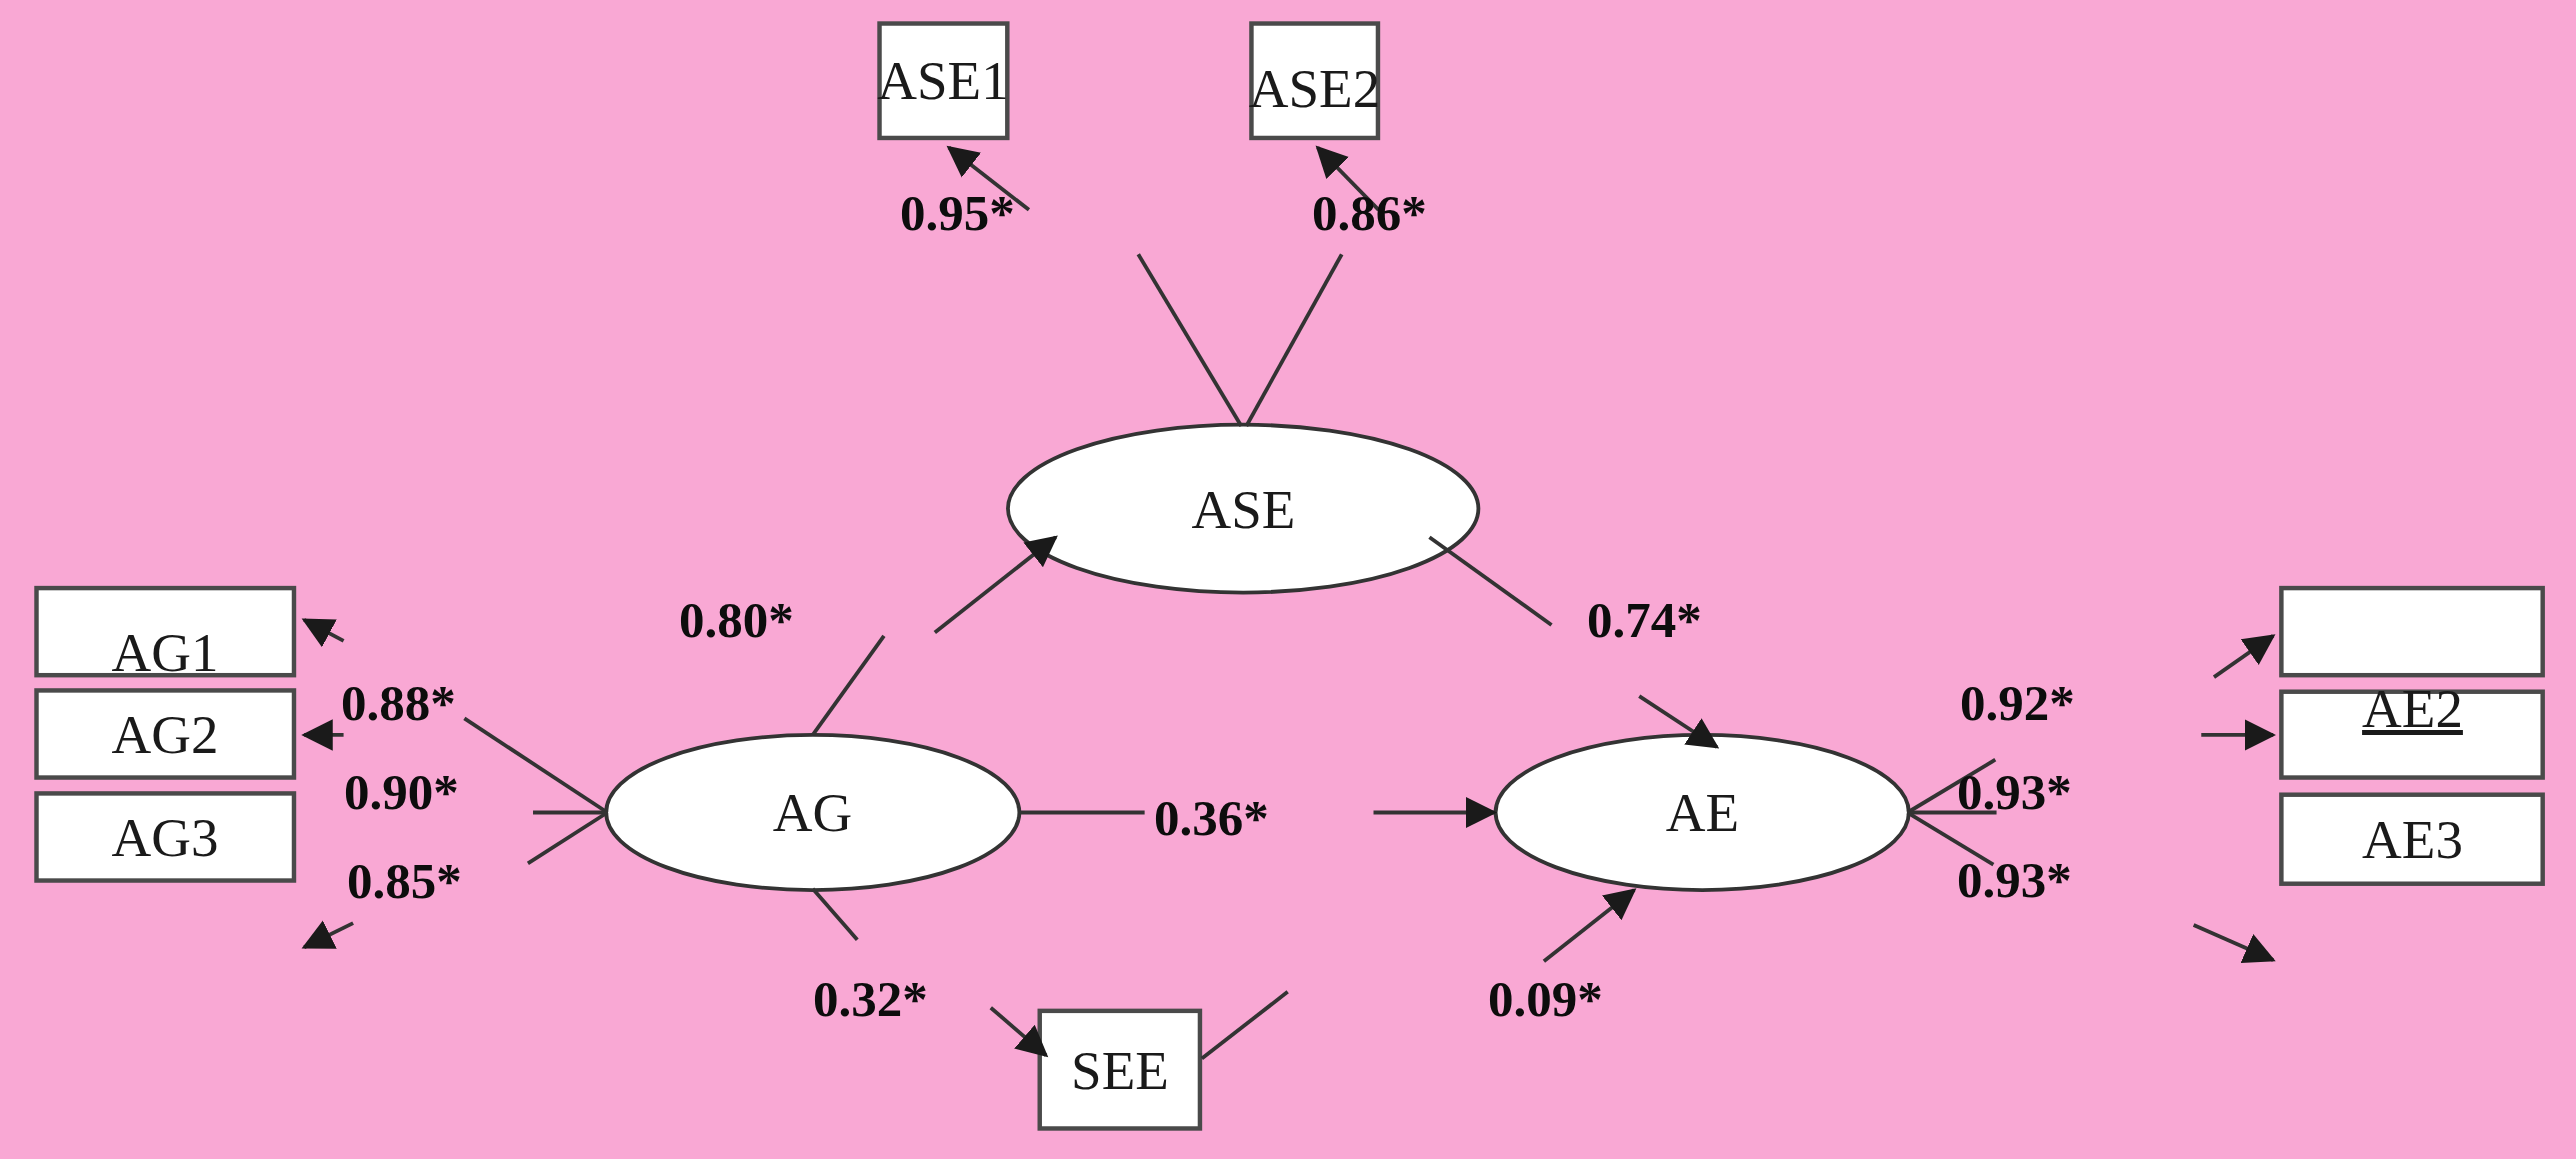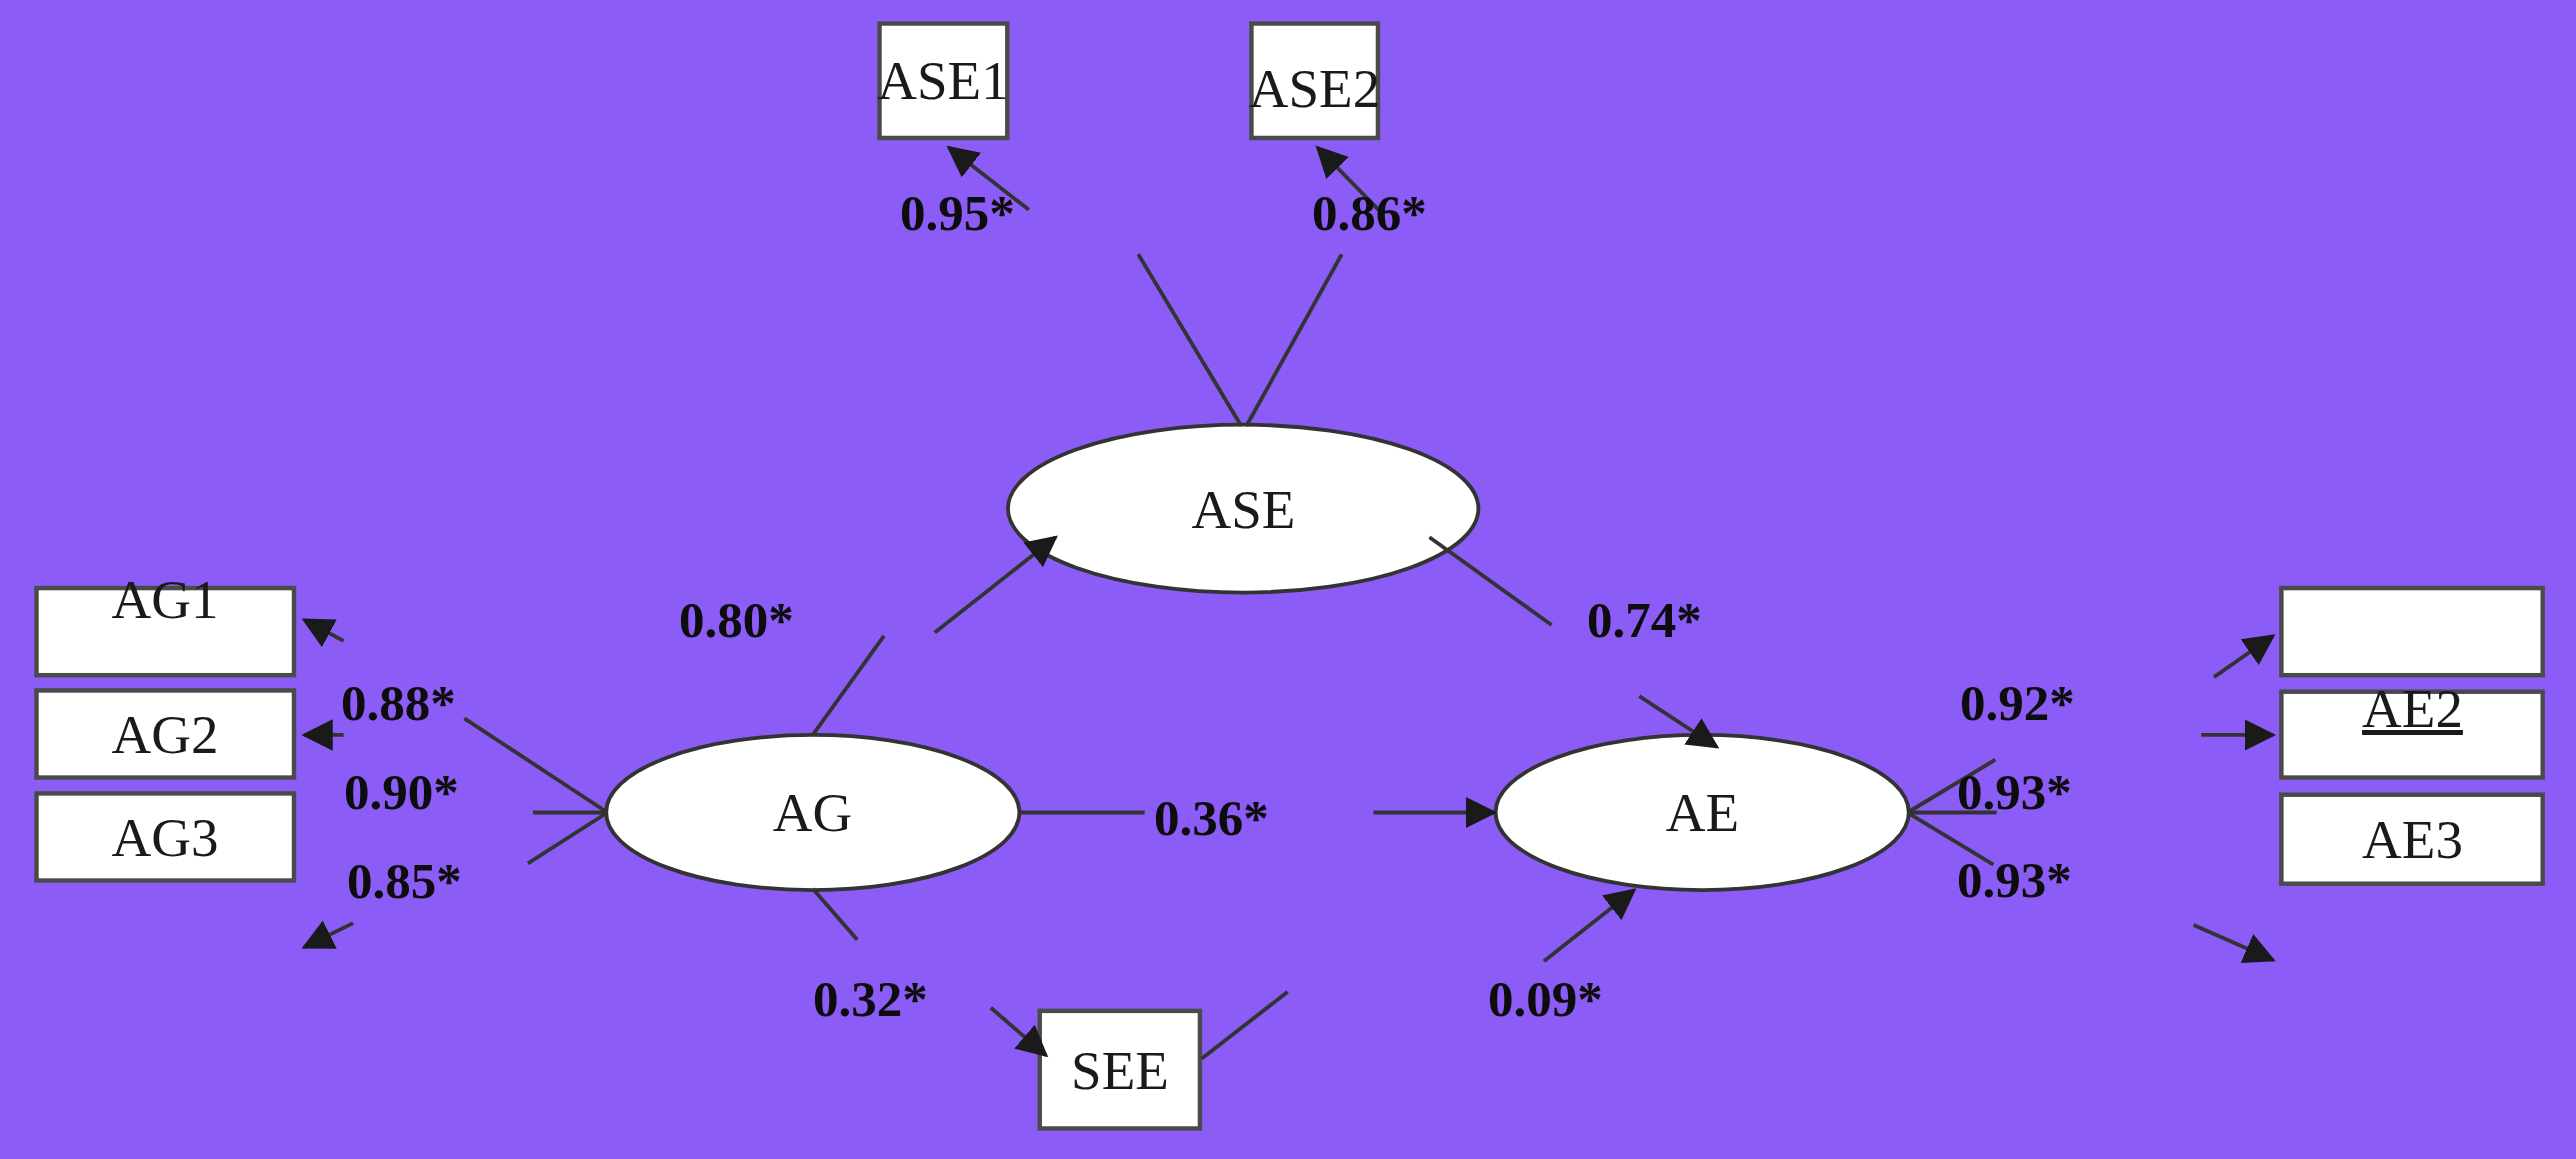--- a/index.html
+++ b/index.html
@@ -4,21 +4,21 @@
 <style>
   html, body {
     margin: 0;
     padding: 0;
     background: #ffffff;
   }
   #canvas {
     position: relative;
     width: 2576px;
     height: 1159px;
-    background: #8b5cf6;
+    background: #f9a8d4;
     font-family: "Liberation Serif", "DejaVu Serif", serif;
     overflow: hidden;
   }
   svg.layer {
     position: absolute;
     left: 0;
     top: 0;
     width: 2576px;
     height: 1159px;
   }
@@ -114,21 +114,21 @@
       <line x1="1278" y1="1398" x2="1348" y2="1478"></line>
       <line x1="1558" y1="1585" x2="1645" y2="1660" marker-end="url(#arrow)"></line>
 
       <line x1="1890" y1="1665" x2="2025" y2="1560"></line>
       <line x1="2428" y1="1512" x2="2570" y2="1400" marker-end="url(#arrow)"></line>
     </g>
   </svg>
 
   <div class="node-label box-label" style="left:879px; top:23.5px; width:128px; height:114px;">ASE1</div>
   <div class="node-label box-label" style="left:1251px; top:31px; width:127px; height:114px;text-align:center;">ASE2</div>
-  <div class="node-label box-label" style="left:36px; top:556px; width:258px; height:87px;">AG1</div>
+  <div class="node-label box-label" style="left:36px; top:609px; width:258px; height:87px;">AG1</div>
   <div class="node-label box-label" style="left:36px; top:691px; width:258px; height:87px;">AG2</div>
   <div class="node-label box-label" style="left:36px; top:794px; width:258px; height:87px;">AG3</div>
   <div class="node-label box-label" style="left:2282px; top:665px; width:261px; height:86px;text-decoration:underline;">AE2</div>
   <div class="node-label box-label" style="left:2282px; top:795px; width:261px; height:89px;">AE3</div>
   <div class="node-label box-label" style="left:1040px; top:1011px; width:160px; height:118px;text-align:right;">SEE</div>
 
   <div class="node-label ellipse-label" style="left:1008px; top:425px; width:471px; height:168px;">ASE</div>
   <div class="node-label ellipse-label" style="left:606px; top:735px; width:413px; height:155px;">AG</div>
   <div class="node-label ellipse-label" style="left:1496px; top:735px; width:413px; height:155px;">AE</div>
 

